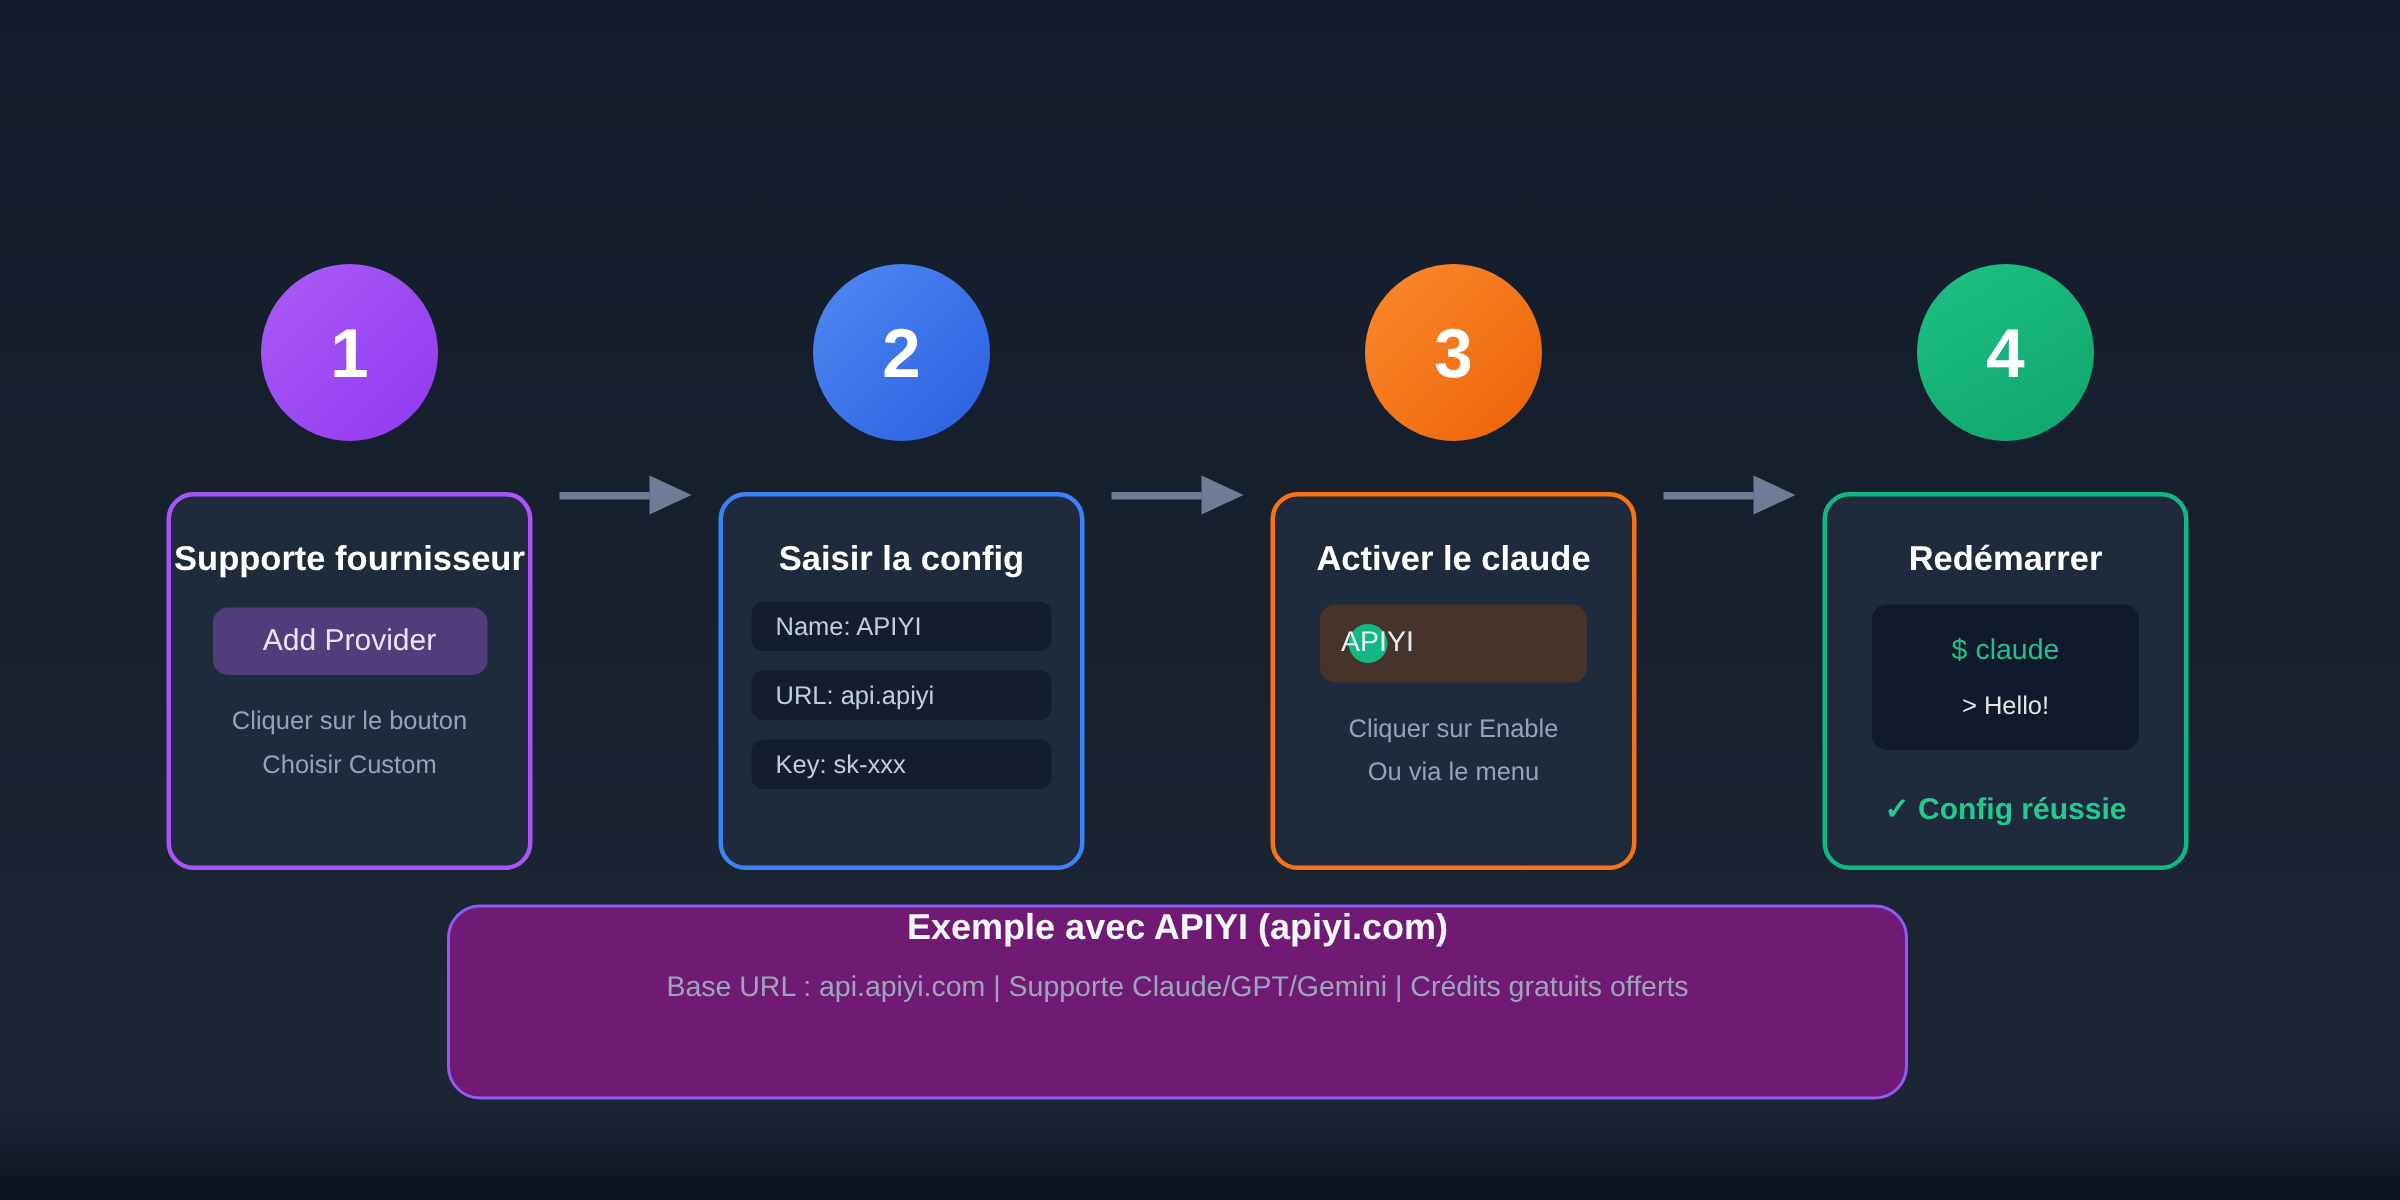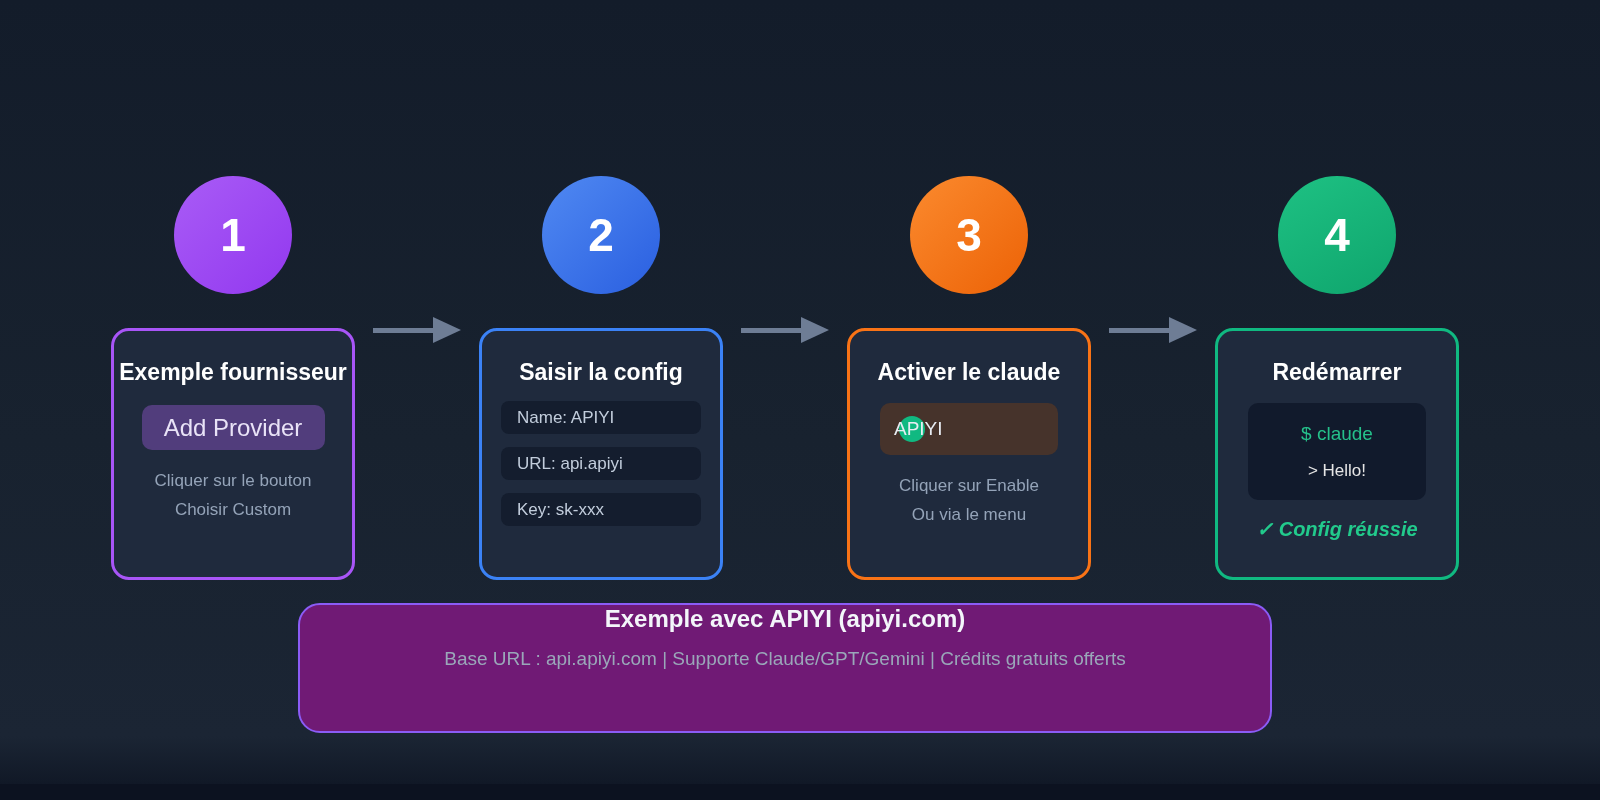--- a/index.html
+++ b/index.html
@@ -34,21 +34,21 @@
   .s1 .card{border:3px solid #a855f7;}
   .s2 .card{border:3px solid #3b82f6;}
   .s3 .card{border:3px solid #f97316;}
   .s4 .card{border:3px solid #10b981;}
   .card-title{
     margin-top:28px;color:#ffffff;font-size:23px;font-weight:700;
     white-space:nowrap;line-height:26px;
   }
   .demo-button{
     margin-top:20px;width:183px;height:45px;border-radius:10px;
-    background:#513d7c;color:#e9e3f7;font-size:24px;
+    background:#513d7c;color:#e9e3f7;font-size:20px;
     display:flex;align-items:center;justify-content:center;
   }
   .helper{
     margin-top:16px;text-align:center;color:#94a3b8;
     font-size:17px;line-height:29px;
   }
   .fields{margin-top:16px;display:flex;flex-direction:column;}
   .field{
     width:200px;height:33px;margin-bottom:13px;box-sizing:border-box;
     background:#141d2e;border-radius:8px;color:#c2cddc;font-size:17px;
@@ -64,21 +64,21 @@
     border-radius:50%;background:#10b981;
   }
   .toggle-label{color:#e8edf3;font-size:19px;transform:translateX(14px);}
   .terminal{
     margin-top:18px;width:178px;height:97px;border-radius:10px;
     background:#111a2c;display:flex;flex-direction:column;
     align-items:center;justify-content:center;gap:16px;
   }
   .term-cmd{color:#25c08a;font-size:19px;}
   .term-out{color:#e5e5e5;font-size:17px;}
-  .success{margin-top:17px;color:#22ca8c;font-size:20px;font-weight:700;font-style:italic;}
+  .success{margin-top:27px;color:#22ca8c;font-size:20px;font-weight:700;}
   .arrow{
     position:absolute;top:317px;width:88px;height:26px;
     display:flex;align-items:center;
   }
   .a1{left:373px;} .a2{left:741px;} .a3{left:1109px;}
   .arrow-line{width:60px;height:5px;background:#6e7d95;}
   .arrow-head{
     width:0;height:0;border-top:13px solid transparent;
     border-bottom:13px solid transparent;border-left:28px solid #6e7d95;
   }
@@ -94,21 +94,21 @@
 </style>
 </head>
 <body>
 
 <div class="stage">
 
 
   <div class="column col1 s1">
     <div class="badge">1</div>
     <div class="card">
-      <div class="card-title">Exemple fournisseur</div>
+      <div class="card-title">Supporte fournisseur</div>
       <div class="demo-button">Add Provider</div>
       <div class="helper">
         <div>Cliquer sur le bouton</div>
         <div>Choisir Custom</div>
       </div>
     </div>
   </div>
 
   <div class="arrow a1">
     <div class="arrow-line"></div>

